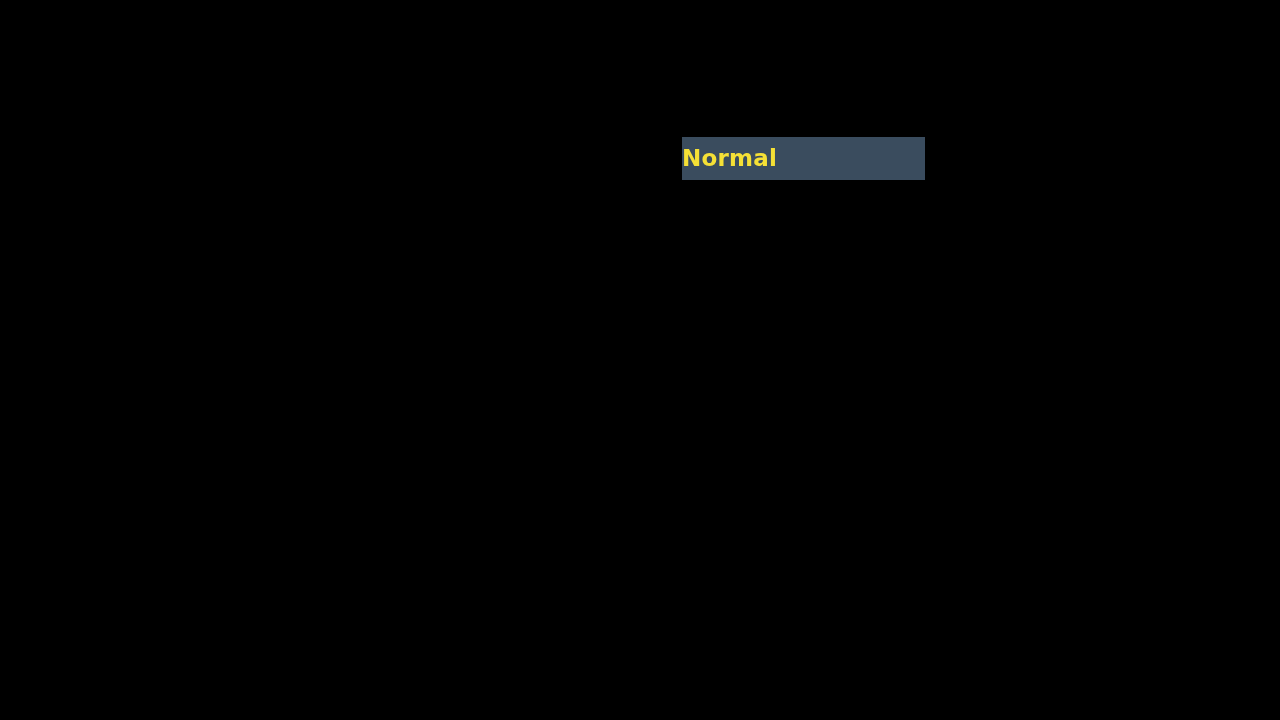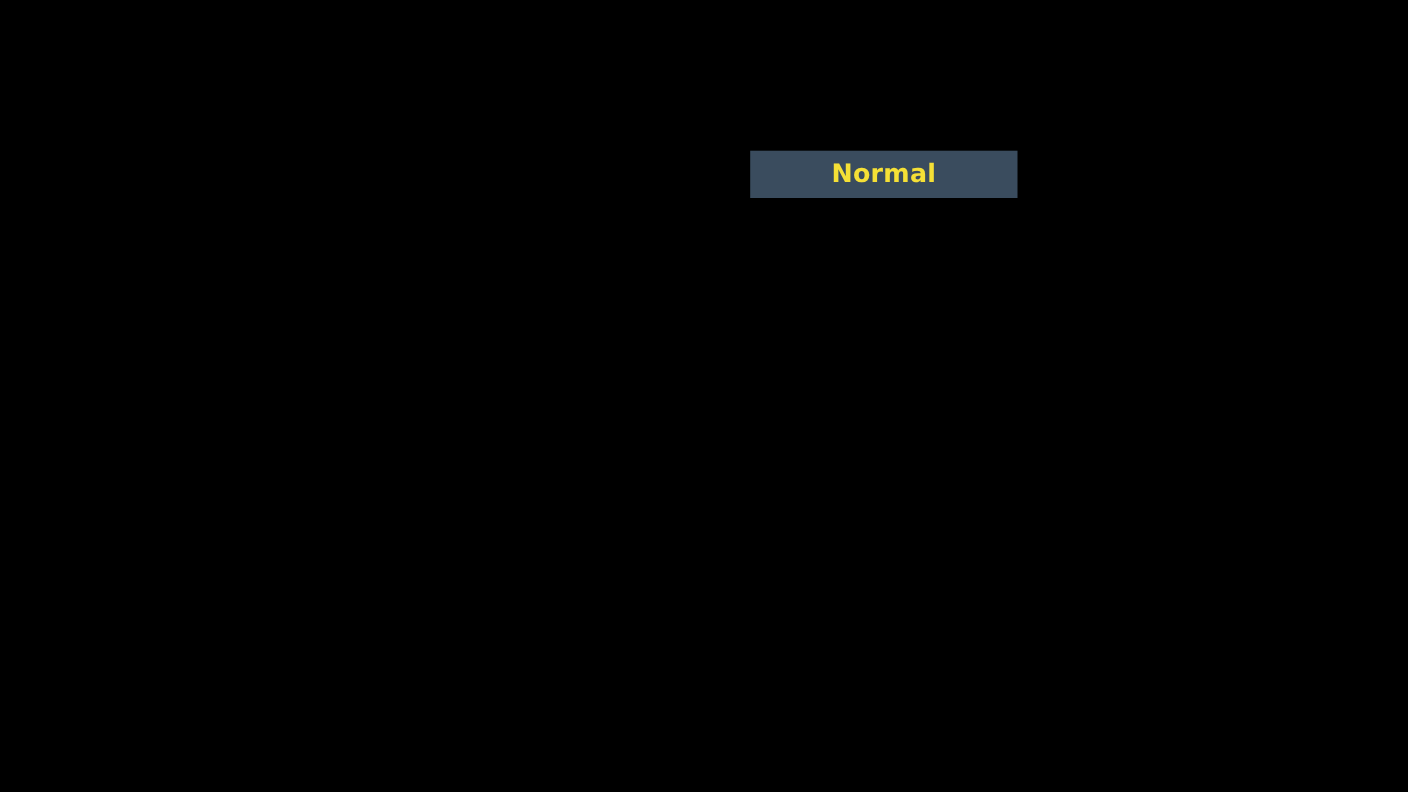--- a/index.html
+++ b/index.html
@@ -21,21 +21,20 @@
   }
   .mode-banner {
     position: absolute;
     left: 682px;
     top: 137px;
     width: 243px;
     height: 43px;
     background: #3a4c5e;
     display: flex;
     align-items: center;
-    justify-content: center;
     box-sizing: border-box;
   }
   .mode-banner-label {
     color: #f5e036;
     font-size: 23px;
     font-weight: bold;
     font-family: "DejaVu Sans", "Liberation Sans", sans-serif;
     letter-spacing: 0.2px;
     line-height: 1;
   }

